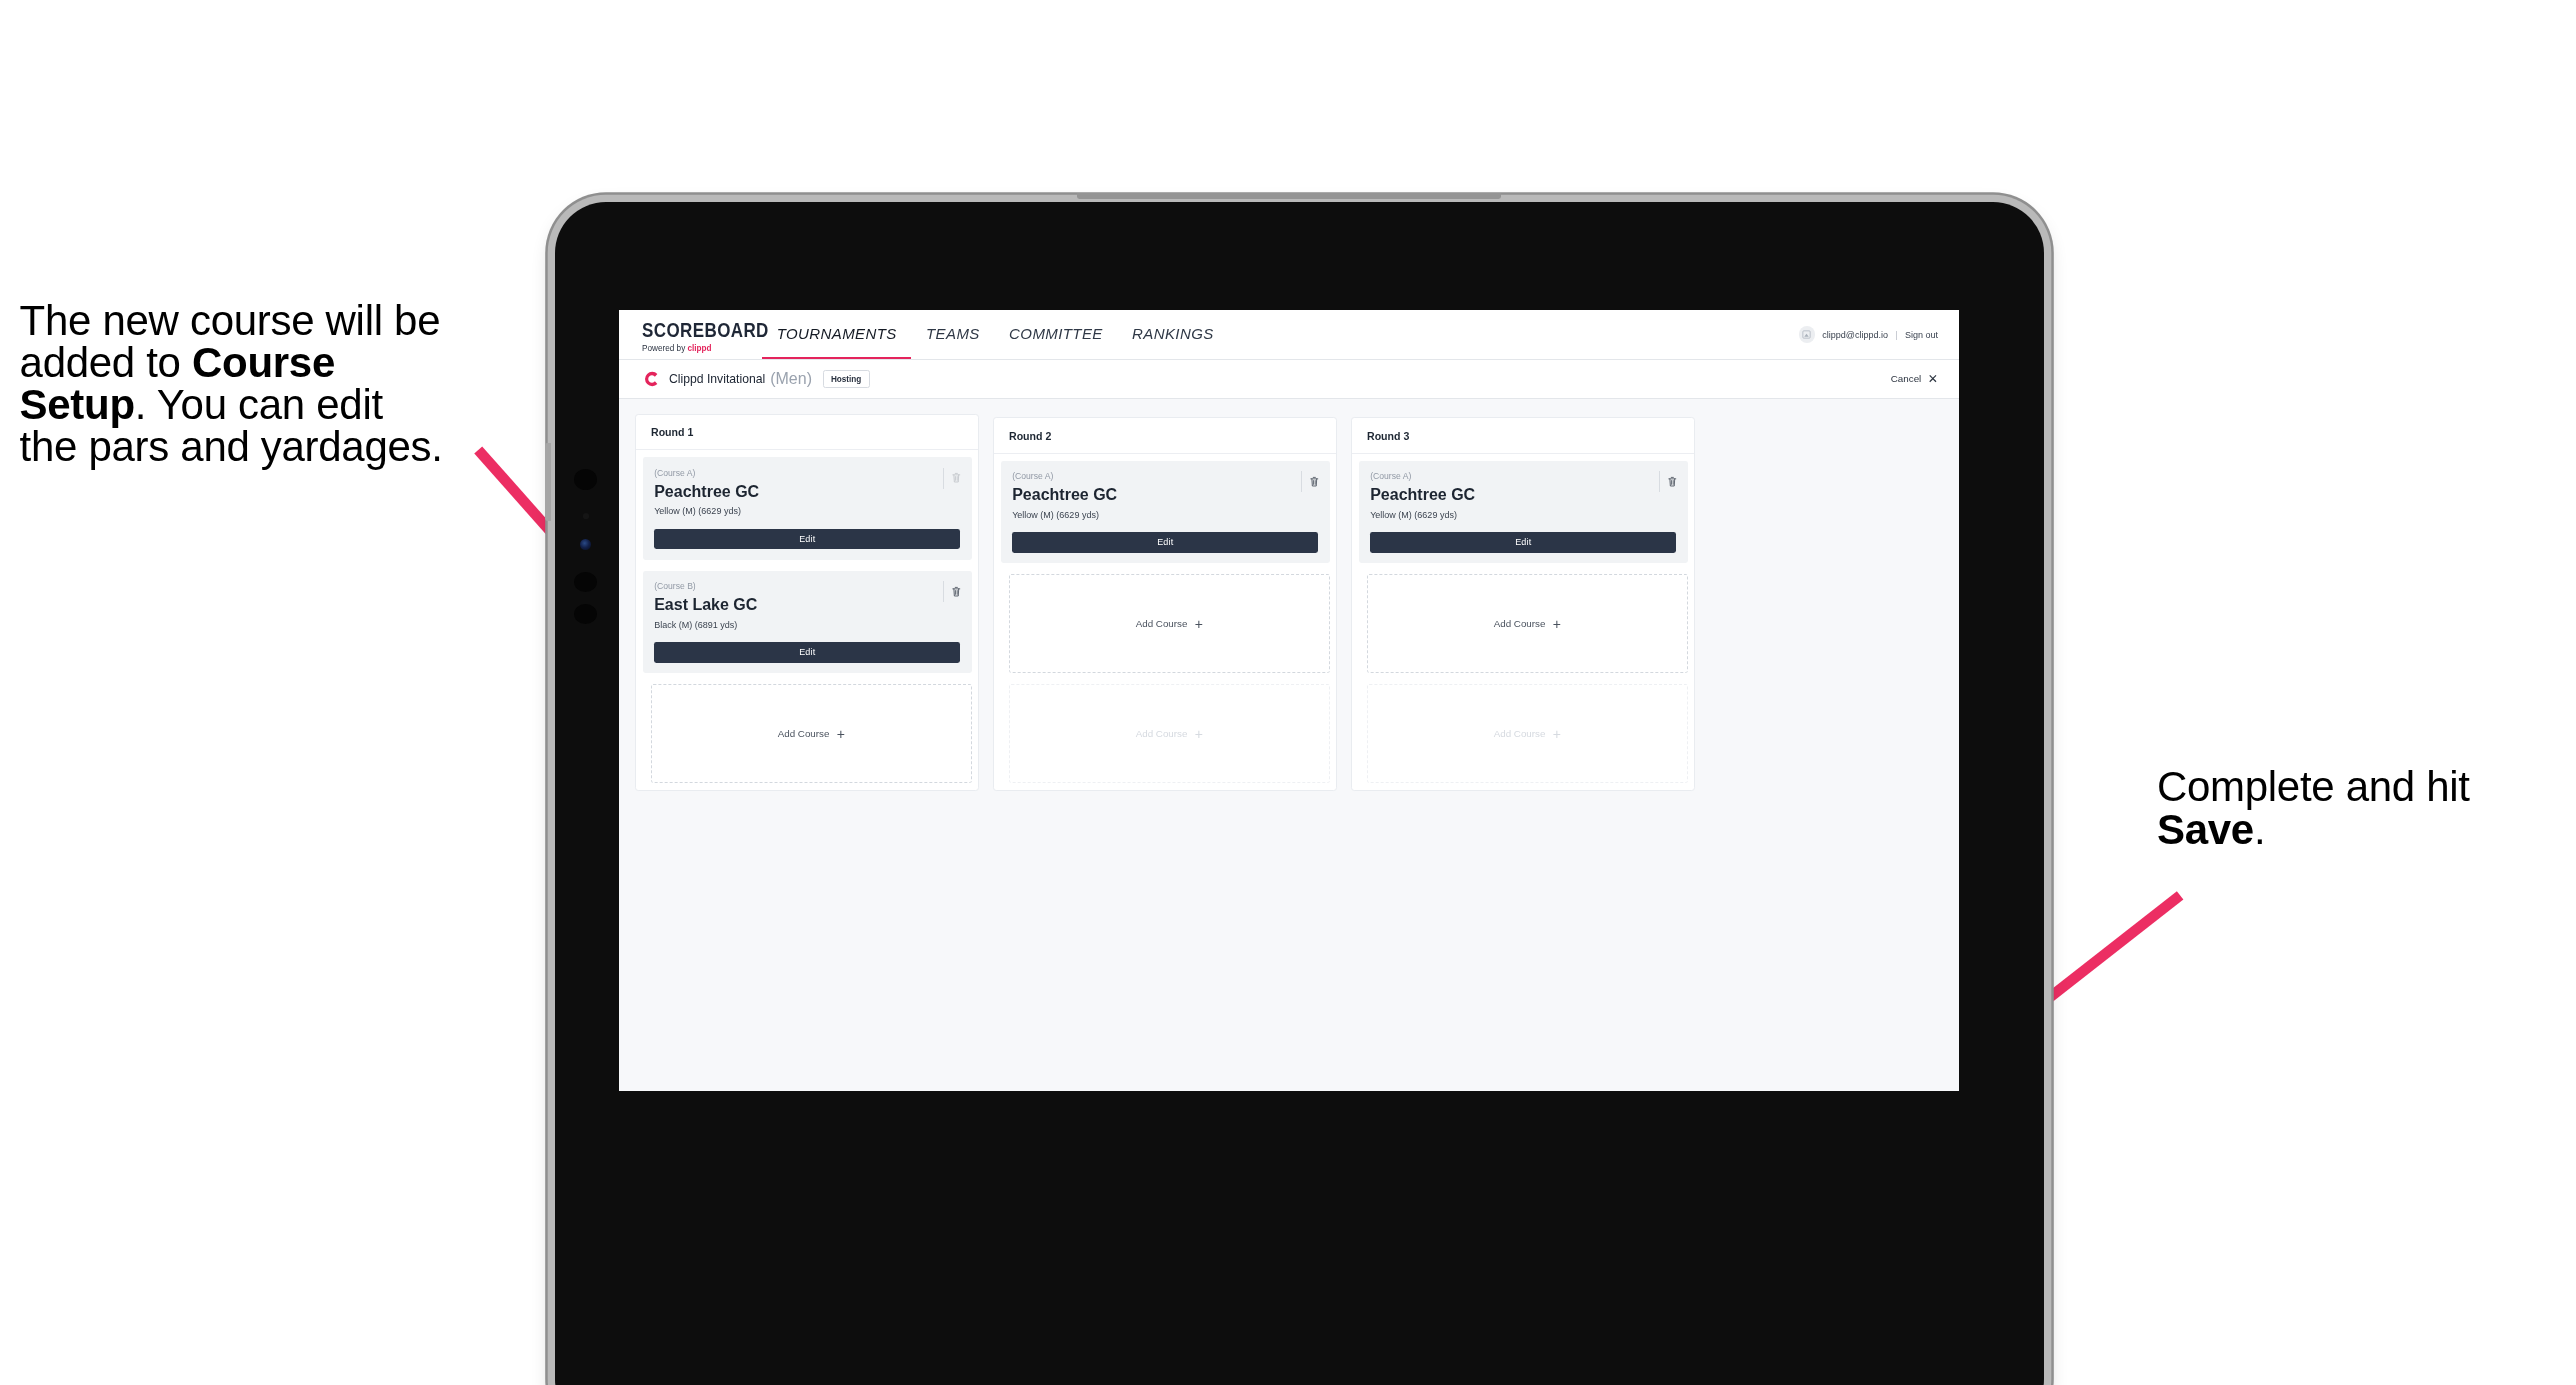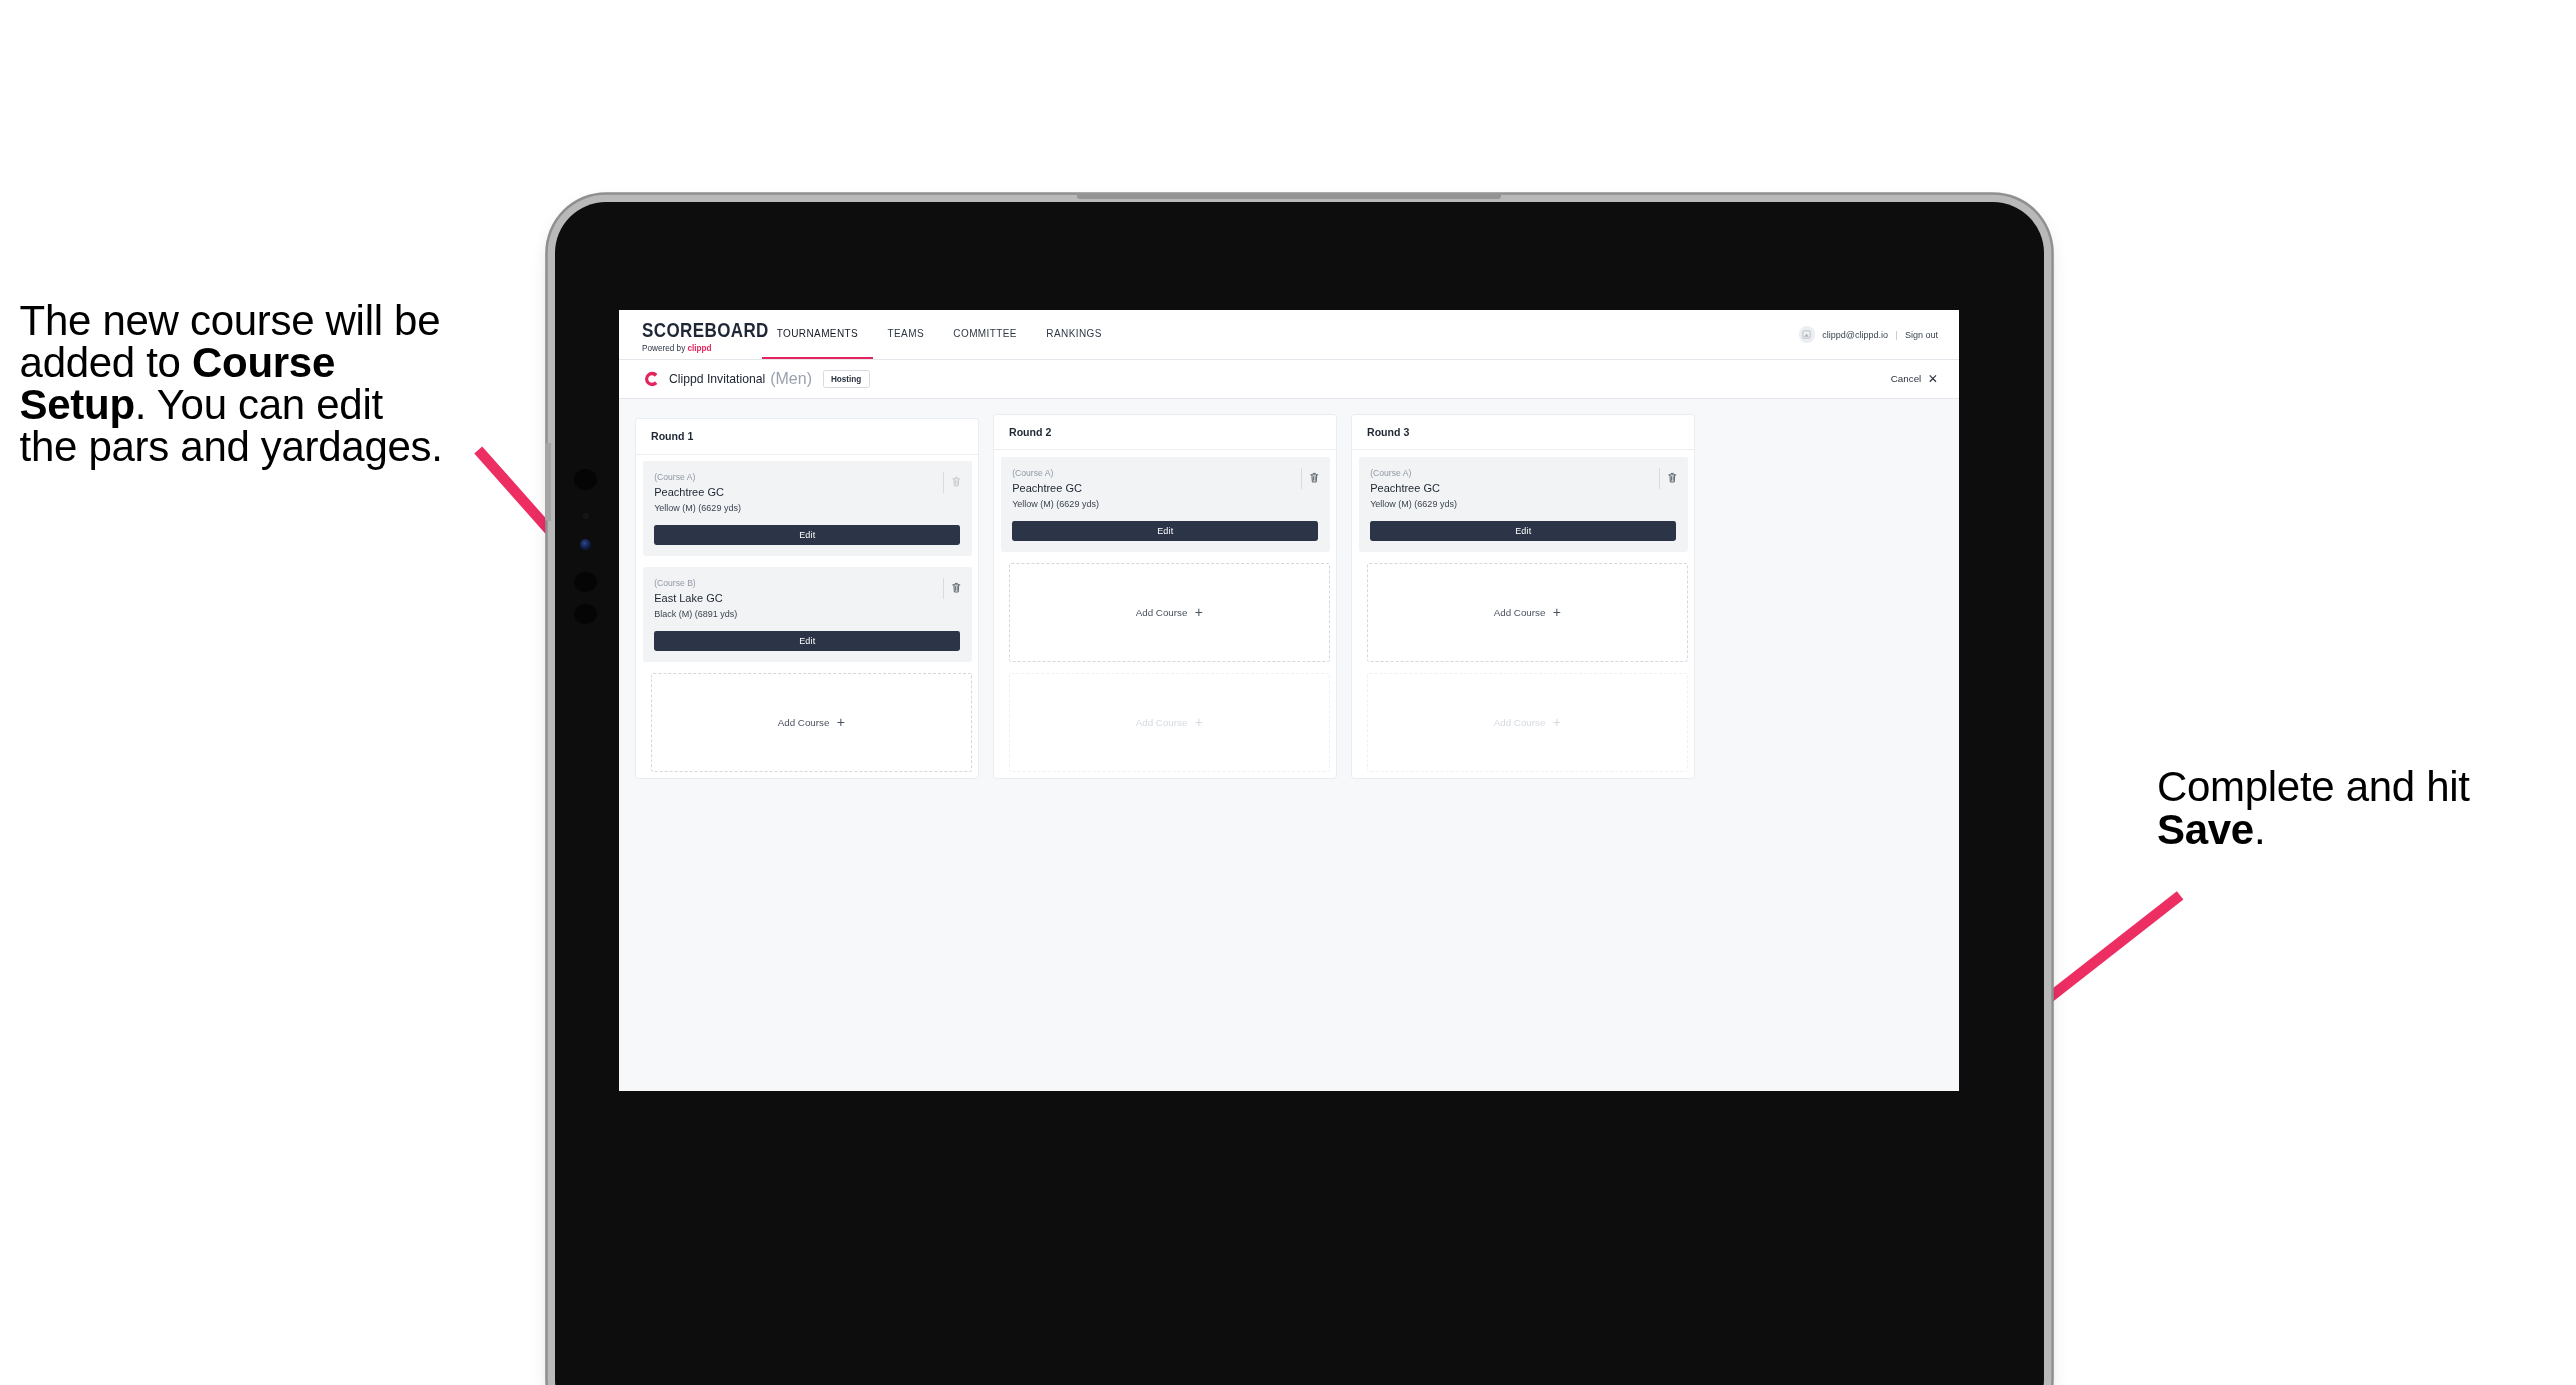--- a/index.html
+++ b/index.html
@@ -81,22 +81,22 @@
   .brand-word{
     font-size:17px;font-weight:700;color:#1f2736;letter-spacing:0.4px;
     font-family:"Liberation Sans", sans-serif;
     transform:scaleY(1.18);transform-origin:left center;line-height:1;
   }
   .brand-sub{font-size:8.2px;color:#2c3442;margin-top:5.7px;line-height:1;white-space:nowrap;}
   .brand-sub .pink{color:#e4245c;font-weight:700;}
   .topnav{display:flex;align-items:stretch;margin-left:21px;}
   .topnav a{
     display:flex;align-items:center;padding:0 14.7px;
-    font-size:10px;color:#2f3846;letter-spacing:0.4px;text-decoration:none;
-    border-bottom:2.4px solid transparent;cursor:pointer;
+    font-size:15px;color:#2f3846;letter-spacing:0.4px;text-decoration:none;
+    border-bottom:2.4px solid transparent;cursor:pointer;font-style:italic;
   }
   .topnav a.active{border-bottom-color:#e4245c;color:#141a24;}
   .topright{margin-left:auto;display:flex;align-items:center;padding-right:21px;gap:7.3px;}
   .avatar{
     width:16.3px;height:16.3px;border-radius:50%;background:#eceef1;
     display:flex;align-items:center;justify-content:center;
   }
   .avatar svg{display:block;}
   .topright .email{font-size:9px;color:#3a424f;}
   .topright .sep{font-size:9px;color:#b9bec6;}
@@ -136,21 +136,21 @@
     overflow:hidden;flex:none;
   }
   .round-head{
     padding:11.4px 14.7px;border-bottom:0.8px solid #eceef2;
     font-size:10.6px;font-weight:700;color:#1e2733;
   }
   .round-body{padding:6.5px;display:flex;flex-direction:column;gap:11px;}
 
   .course-card{background:#f1f3f5;border-radius:2.4px;padding:9.8px 11.4px 10.6px 11.4px;position:relative;}
   .cc-label{font-size:8.6px;color:#9199a5;line-height:1.5;}
-  .cc-name{font-size:11px;font-weight:400;color:#1d2531;line-height:1.55;}
+  .cc-name{font-size:16px;font-weight:700;color:#1d2531;line-height:1.55;}
   .cc-tee{font-size:9px;color:#3c4450;line-height:1.6;}
   .cc-actions{position:absolute;right:9.8px;top:10.6px;display:flex;align-items:center;gap:7.3px;}
   .cc-divider{width:0.8px;height:21px;background:#d8dce1;}
   .cc-trash{cursor:pointer;line-height:0;}
   .cc-trash.disabled{opacity:.28;cursor:default;}
   .edit-btn{
     margin-top:9.8px;width:100%;background:#2b3547;color:#fff;
     border:none;border-radius:2.4px;height:20.4px;font-size:9px;
     font-family:"Liberation Sans", sans-serif;cursor:pointer;letter-spacing:0.2px;
   }

